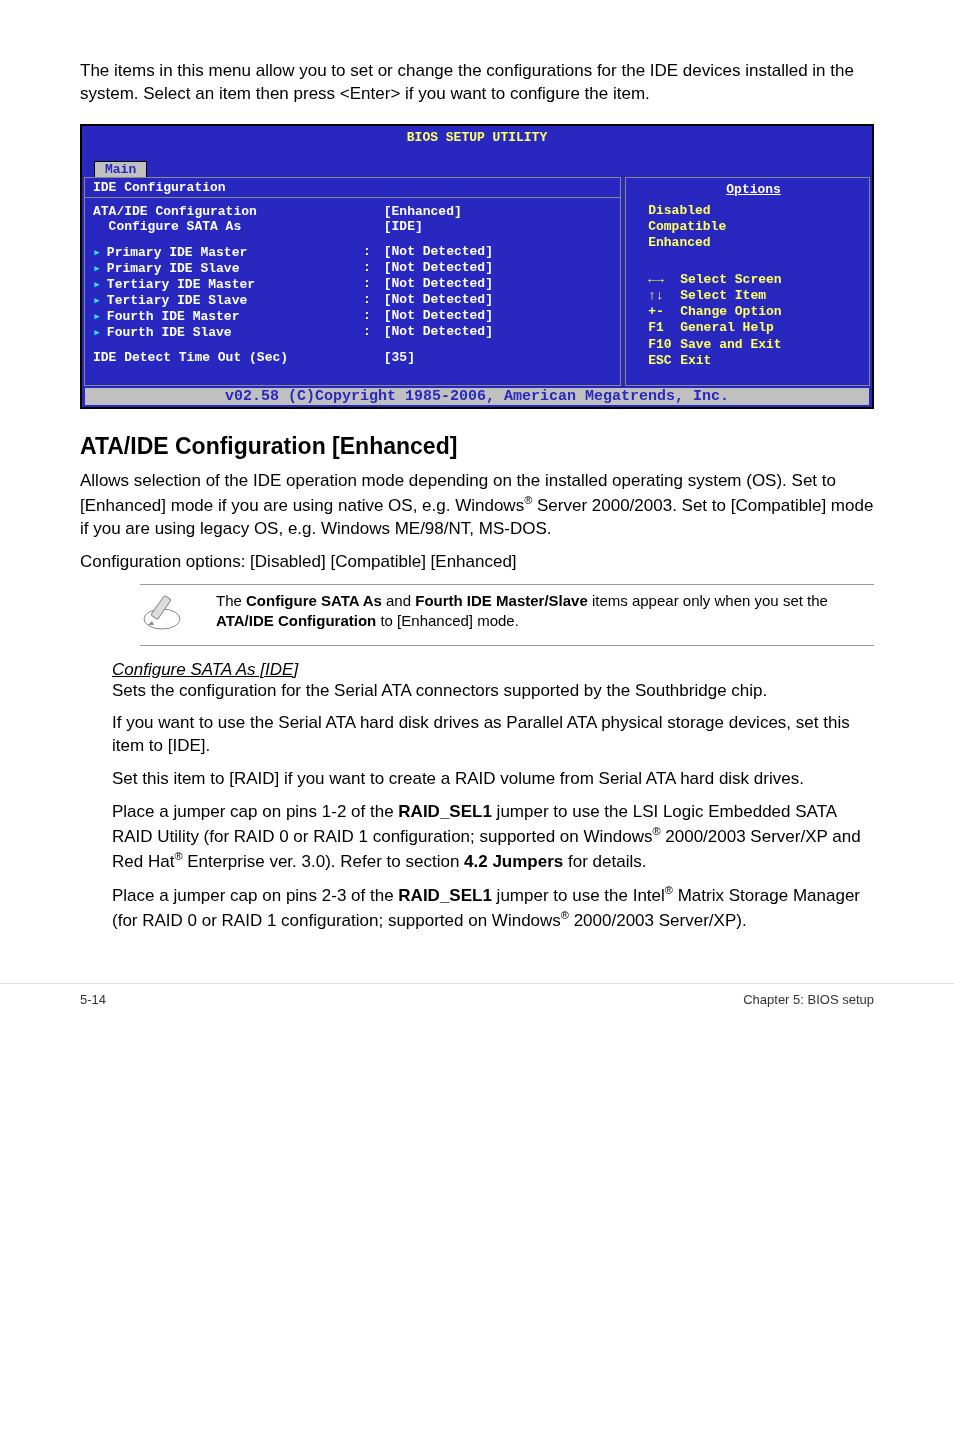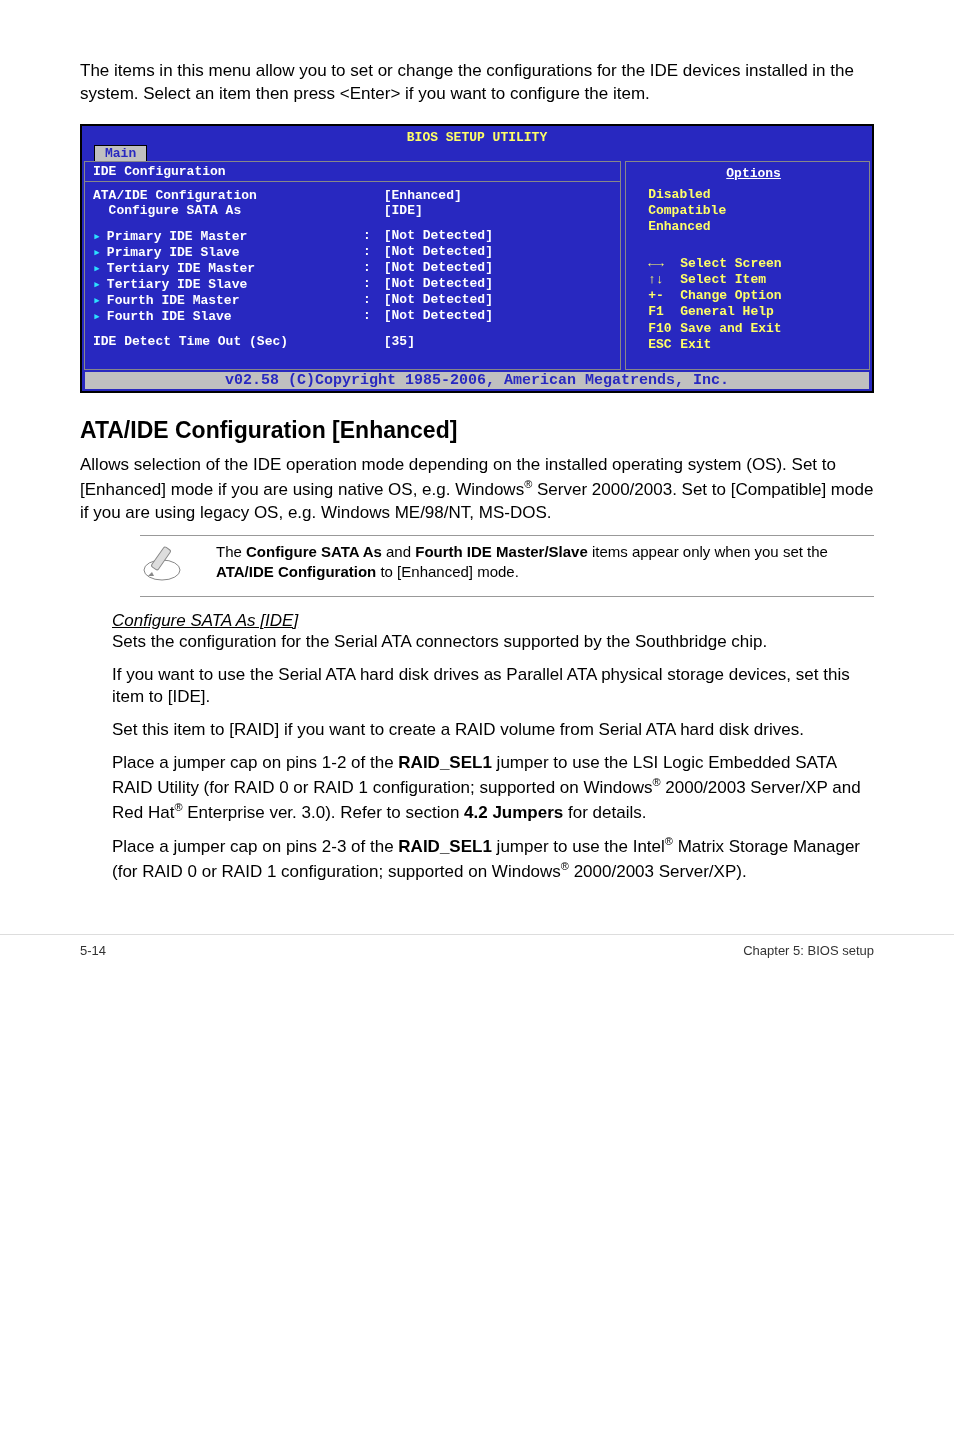--- a/index.html
+++ b/index.html
@@ -38,21 +38,21 @@
     color: #fff;
   }
   .bios-title-row {
     color: #ffff66;
     padding: 4px 0 0 0;
     text-align: center;
   }
   .bios-tabs {
     display: flex;
     padding-left: 12px;
-    margin-top: 0;
+    margin-top: 16px;
   }
   .bios-tab {
     background: #c0c0c0;
     color: #2828c0;
     padding: 0 10px;
     border: 1px solid #000;
     border-bottom: none;
   }
   .bios-body {
     display: flex;
@@ -266,20 +266,21 @@
         </div>
       </div>
     </div>
     <div class="bios-footer">v02.58 (C)Copyright 1985-2006, American Megatrends, Inc.</div>
   </div>
 
   <h3 class="sub-title">ATA/IDE Configuration [Enhanced]</h3>
   <p class="body">
     <span>Allows selection of the IDE operation mode depending on the installed operating system (OS). Set to [Enhanced] mode if you are using native OS, e.g. Windows</span><span class="sup">®</span><span> Server 2000/2003. Set to [Compatible] mode if you are using legacy OS, e.g. Windows ME/98/NT, MS-DOS.</span>
   </p>
+  <p class="body">Configuration options: [Disabled] [Compatible] [Enhanced]</p>
 
   <div class="note-box">
     <div class="note-icon">
       <svg viewBox="0 0 44 44" width="44" height="44">
         <ellipse cx="22" cy="28" rx="18" ry="10" fill="none" stroke="#888" stroke-width="1"></ellipse>
         <rect x="14" y="6" width="8" height="24" rx="2" transform="rotate(35 22 22)" fill="#ddd" stroke="#888"></rect>
         <polygon points="8,34 12,30 14,34" fill="#888"></polygon>
       </svg>
     </div>
     <div class="note-text">

